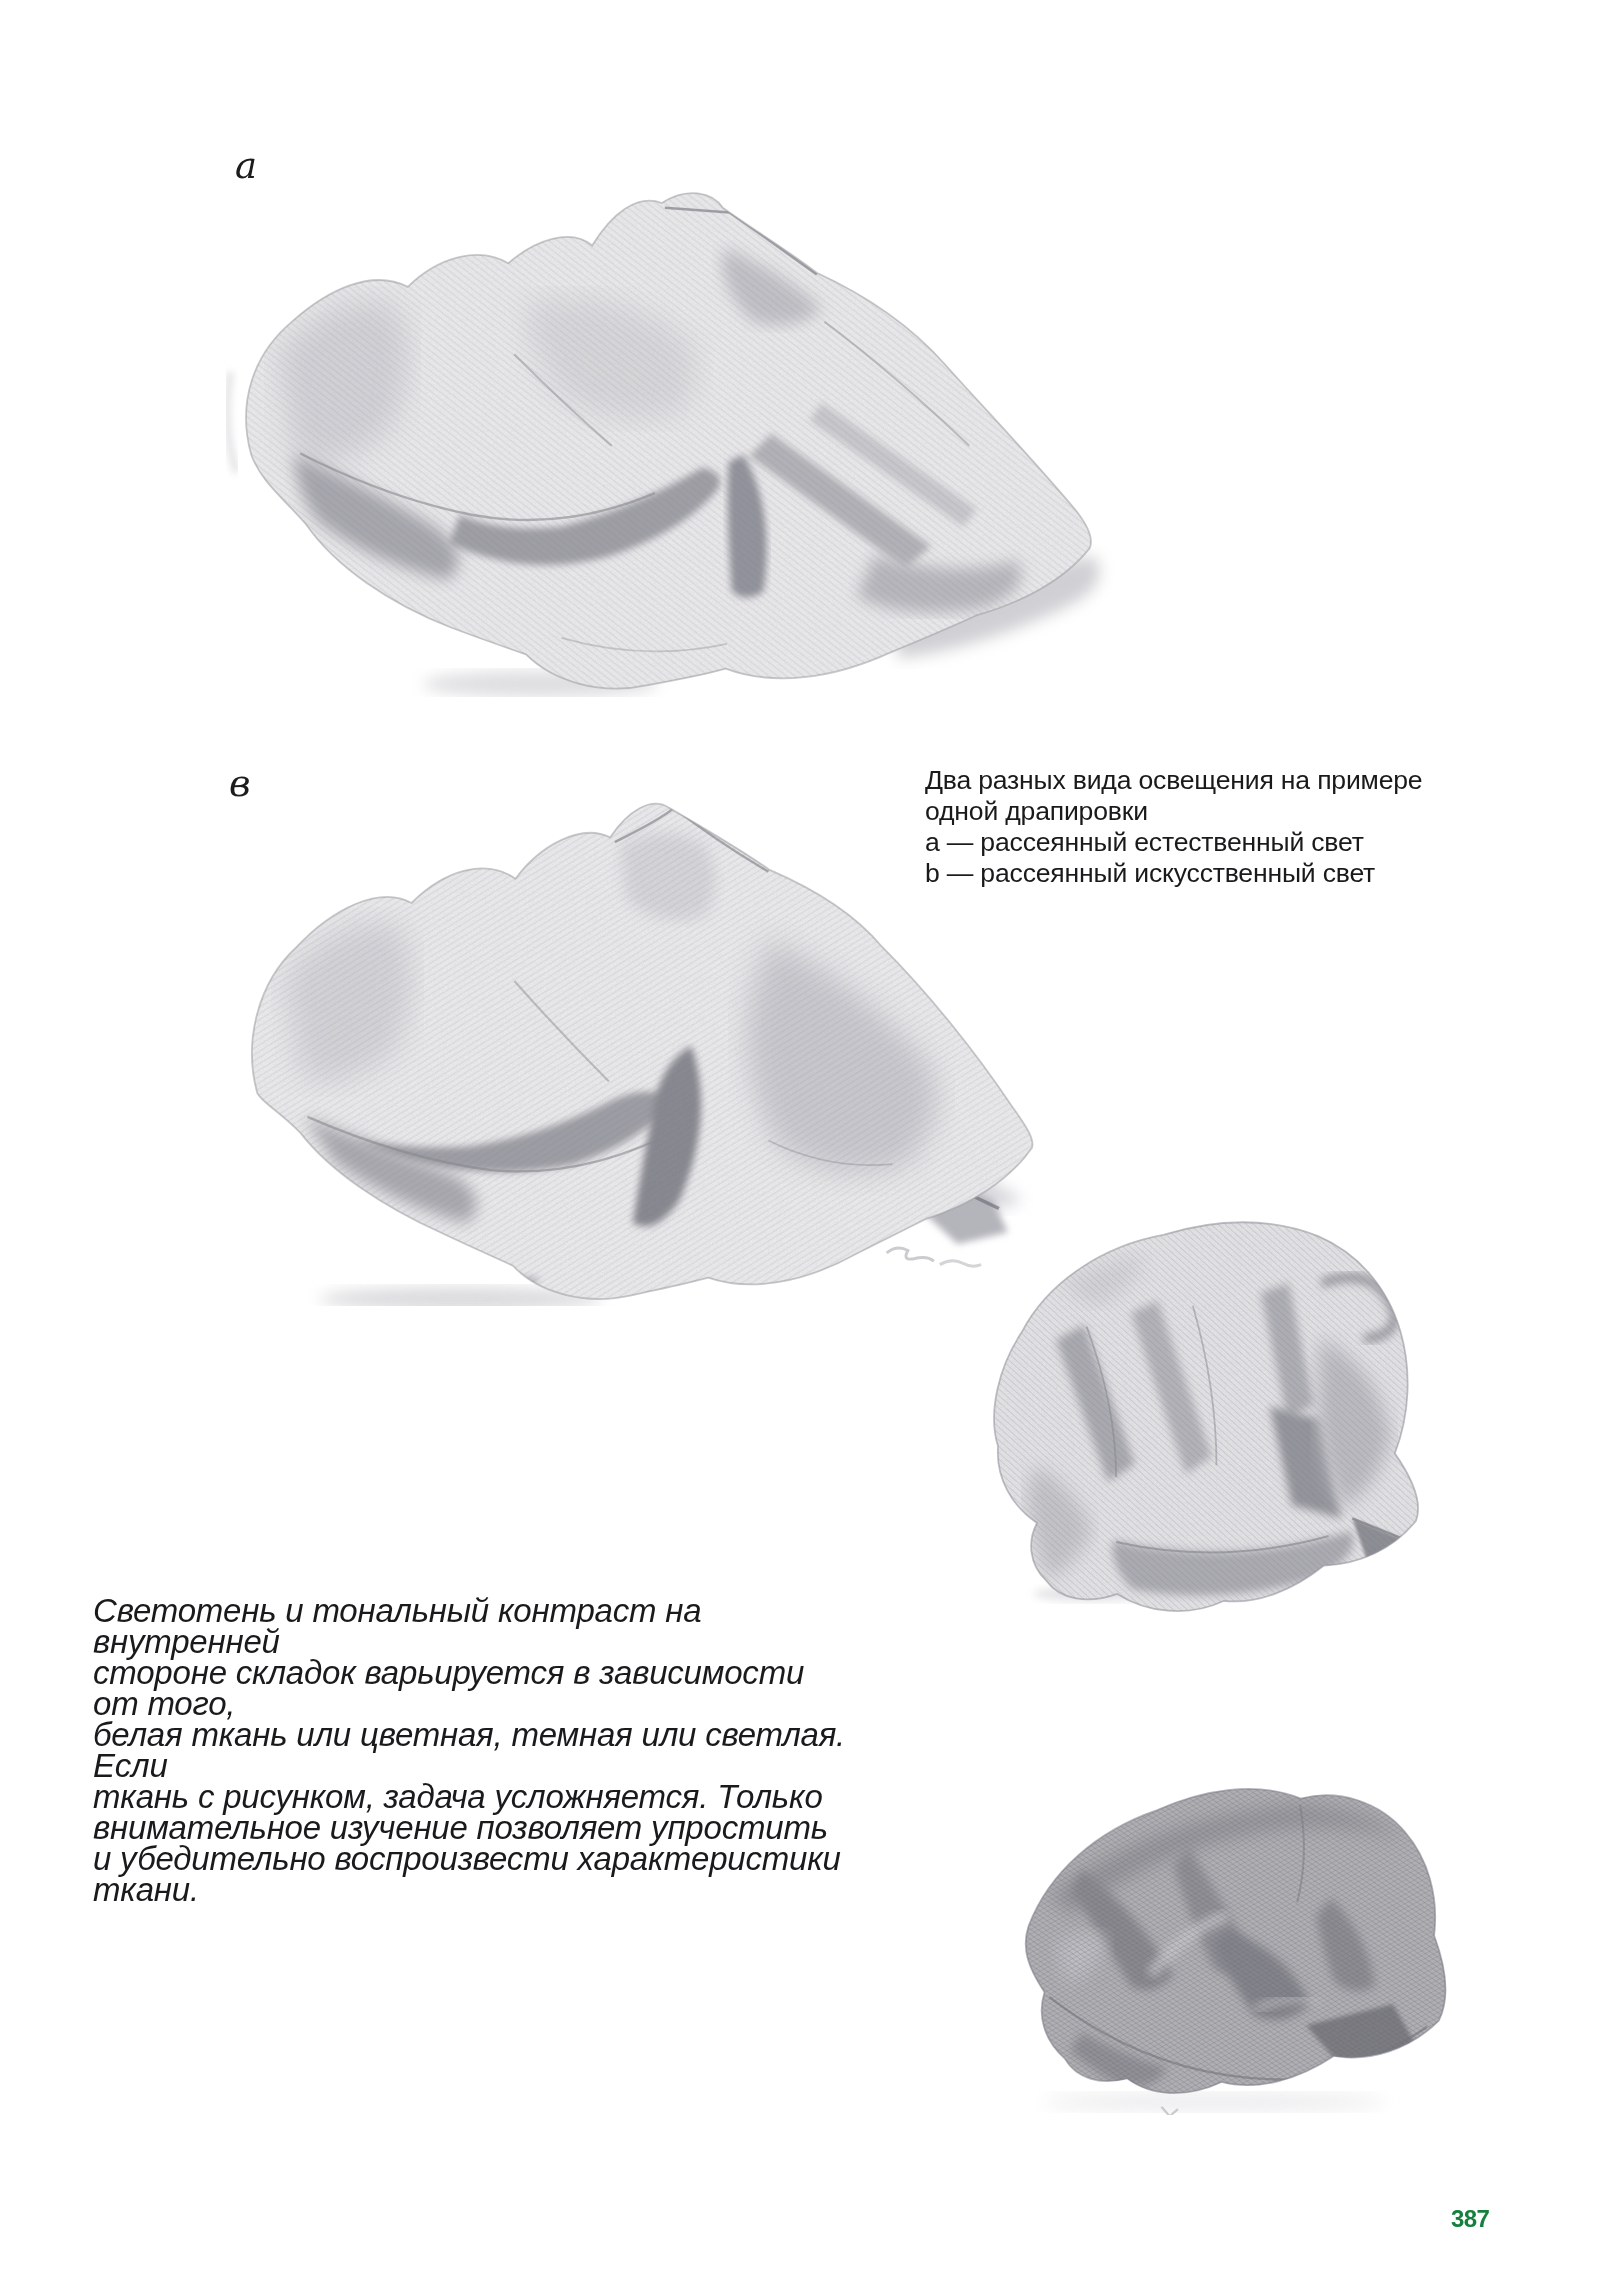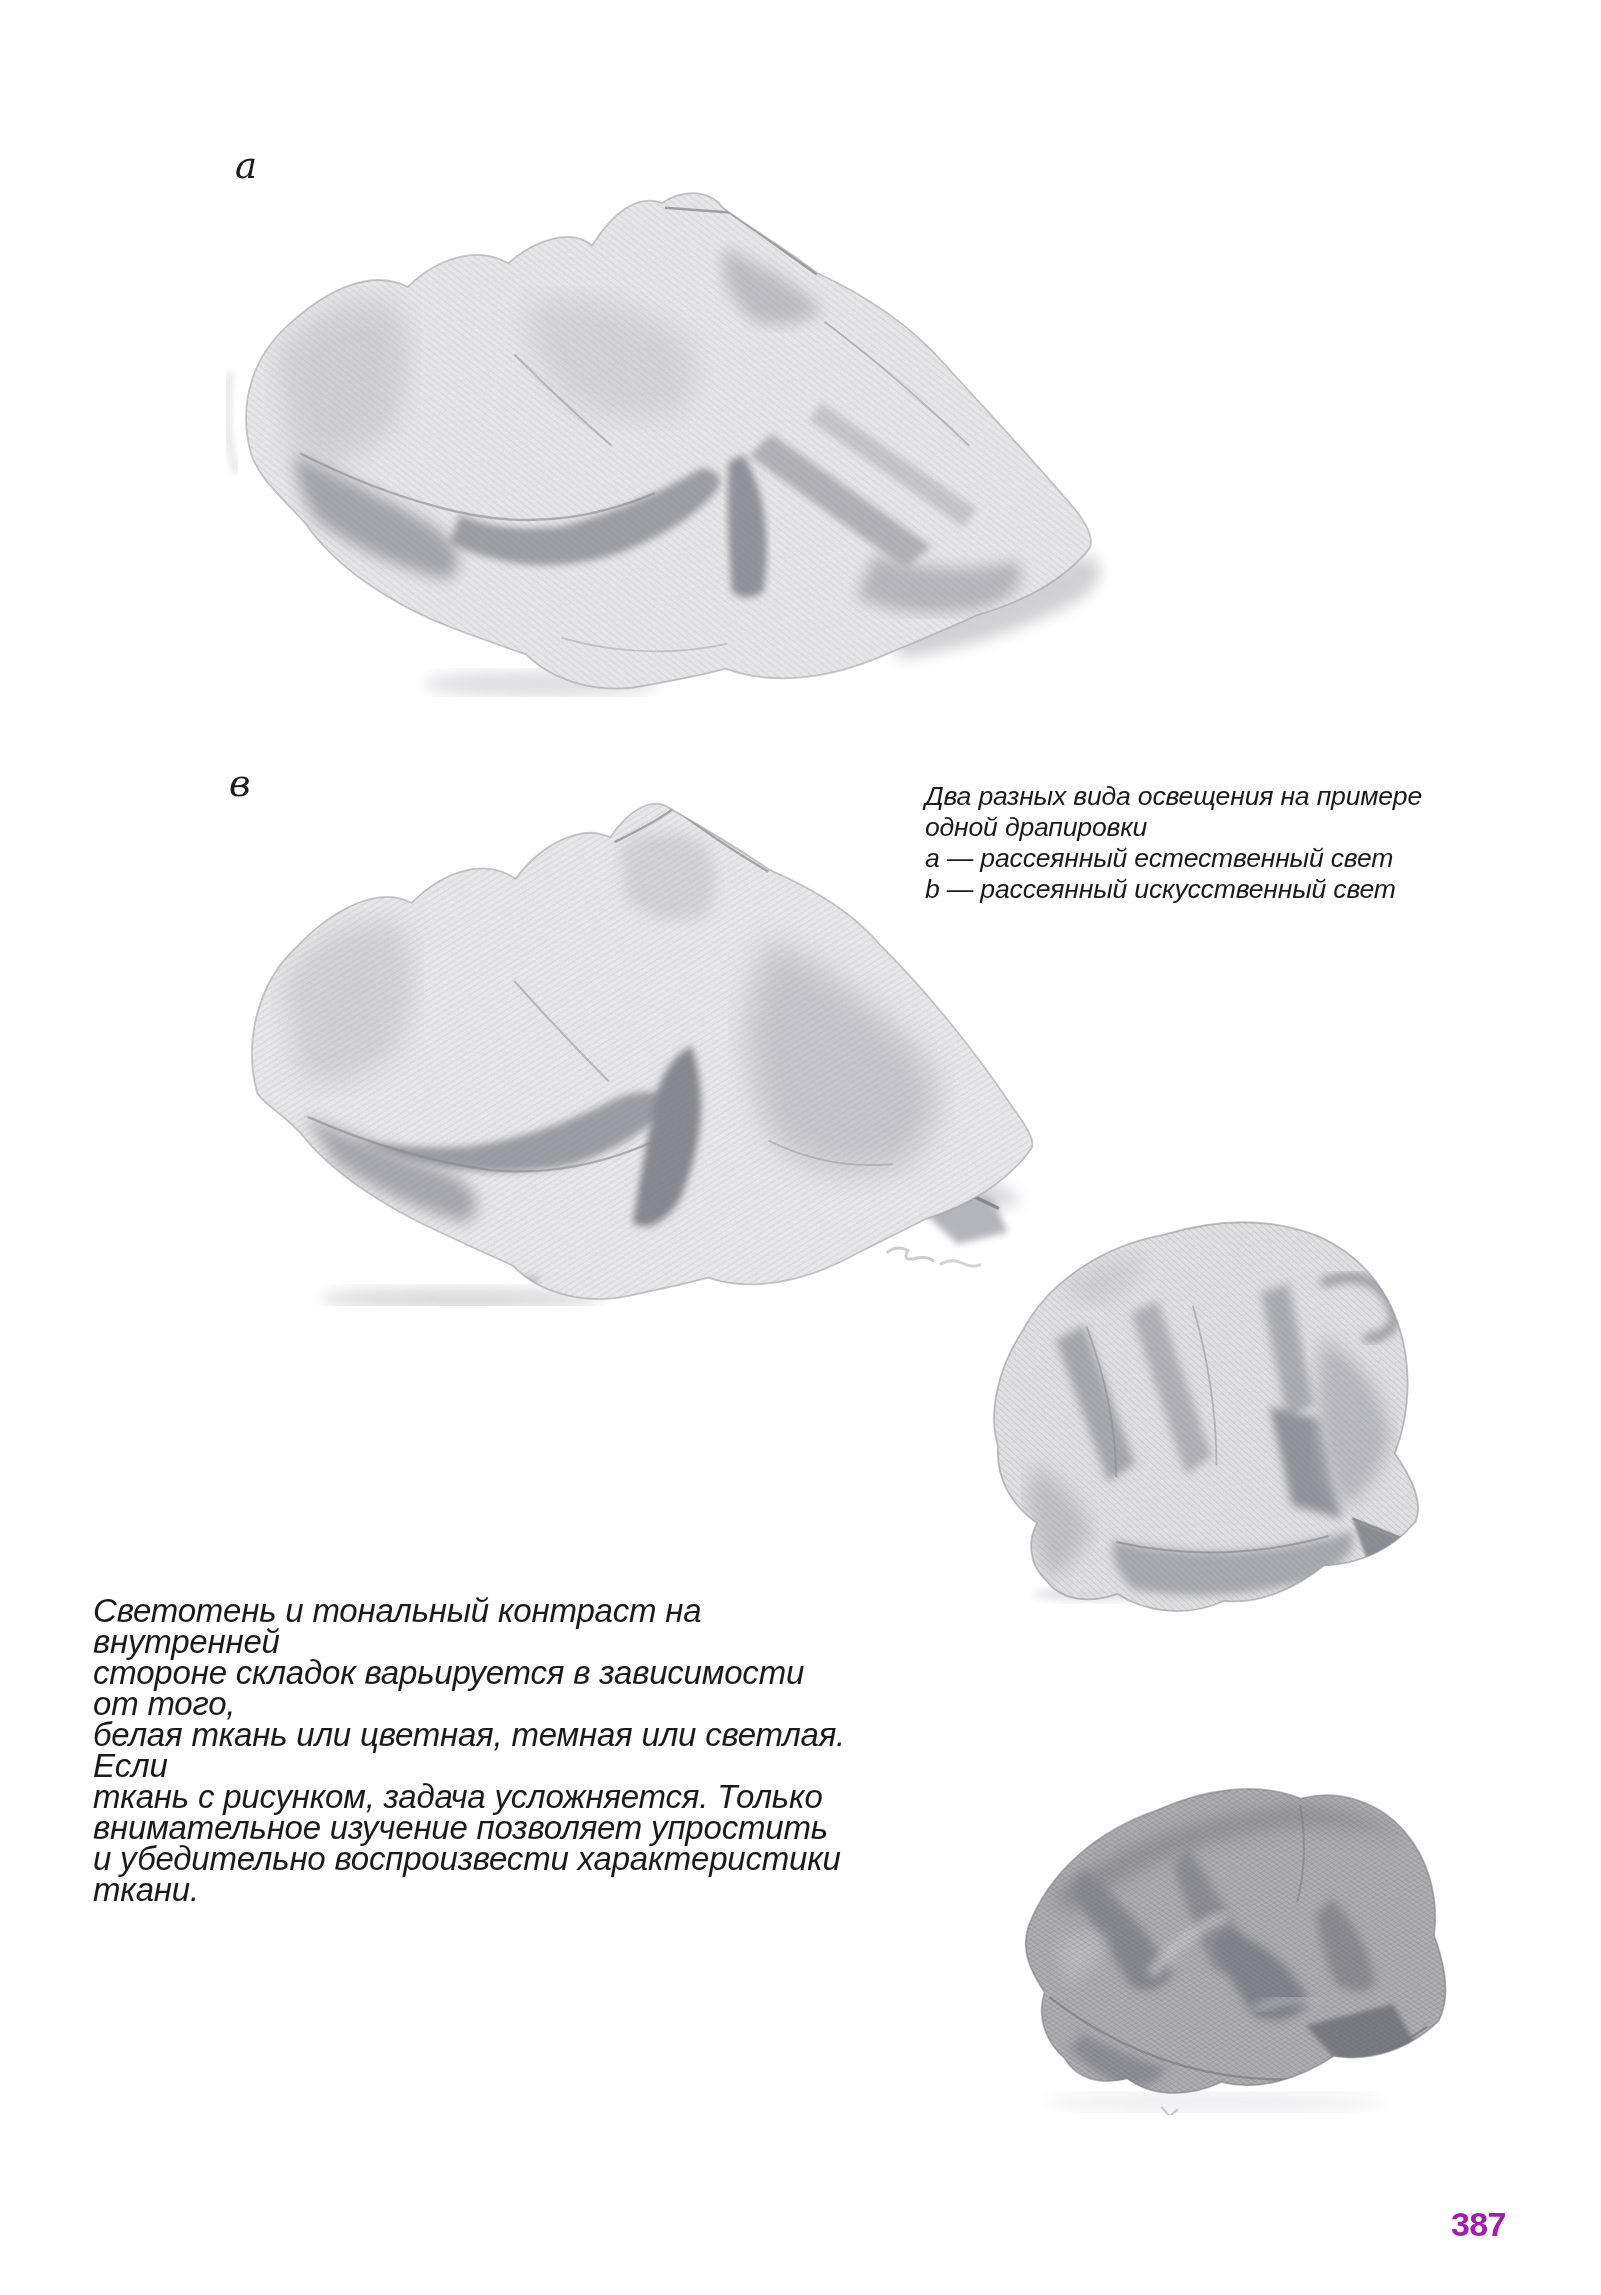--- a/index.html
+++ b/index.html
@@ -4,27 +4,27 @@
 <style>
   html,body{margin:0;padding:0;background:#ffffff;}
   body{width:1602px;height:2295px;position:relative;overflow:hidden;
        font-family:"Liberation Sans",sans-serif;color:#1a1a1c;}
   .page{position:absolute;inset:0;}
   .fig-label{position:absolute;font-family:"DejaVu Serif",serif;font-style:italic;
              font-size:37px;line-height:1;color:#1c1c1e;}
   .label-a{left:235px;top:147px;}
   .label-b{left:229px;top:765px;}
   .caption{position:absolute;left:925px;top:765px;width:591px;
-           font-style:italic;font-size:26.6px;line-height:31px;
-           letter-spacing:-0.2px;white-space:pre-line;margin-top:16px;}
+           font-size:26.6px;line-height:31px;
+           letter-spacing:-0.2px;white-space:pre-line;}
   .body-text{position:absolute;left:93px;top:1595px;width:756px;
            font-style:italic;font-size:33px;line-height:31px;
            letter-spacing:-0.2px;white-space:pre-line;}
   .page-number{position:absolute;left:1451px;top:2205px;font-weight:bold;
-           font-size:34px;letter-spacing:-0.6px;color:#a21caf;}
+           font-size:24px;letter-spacing:-0.6px;color:#15803d;}
   svg.draw{position:absolute;}
   .draw-a{left:195px;top:177px;width:922px;height:520px;}
   .draw-b{left:207px;top:786px;width:857px;height:520px;}
   .draw-c{left:939px;top:1211px;width:490px;height:408px;}
   .draw-d{left:978px;top:1749px;width:476px;height:366px;}
 </style>
 </head>
 <body>
 
 <div class="page">

